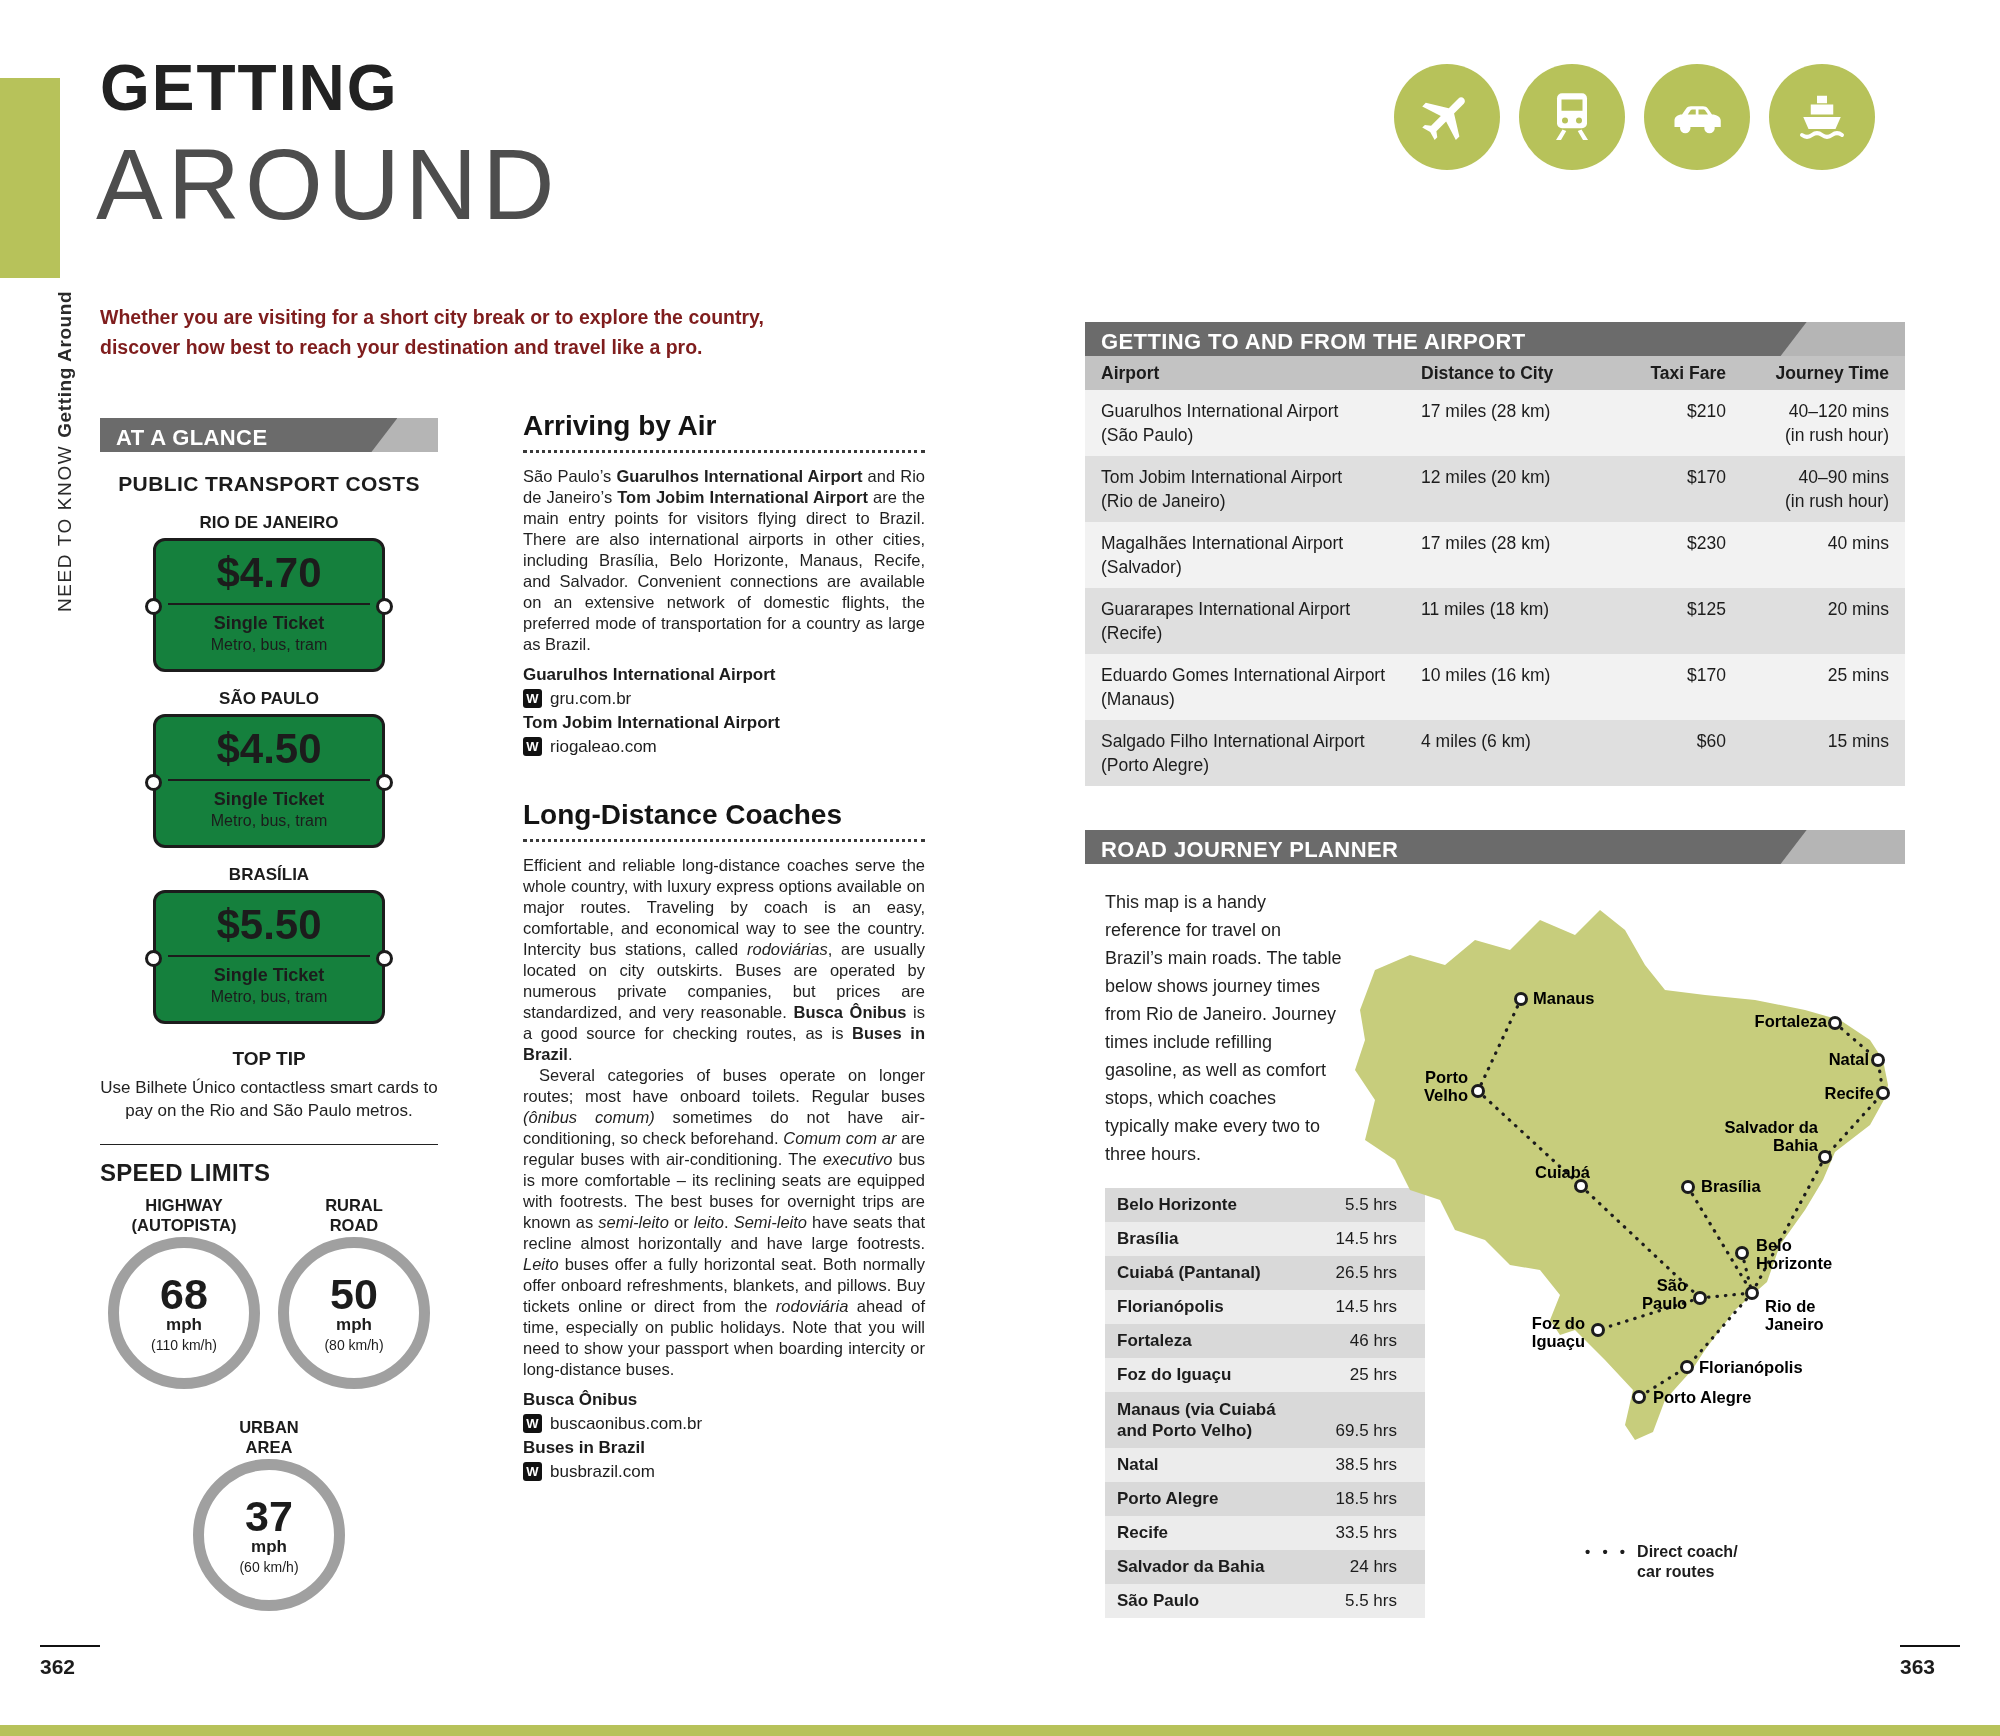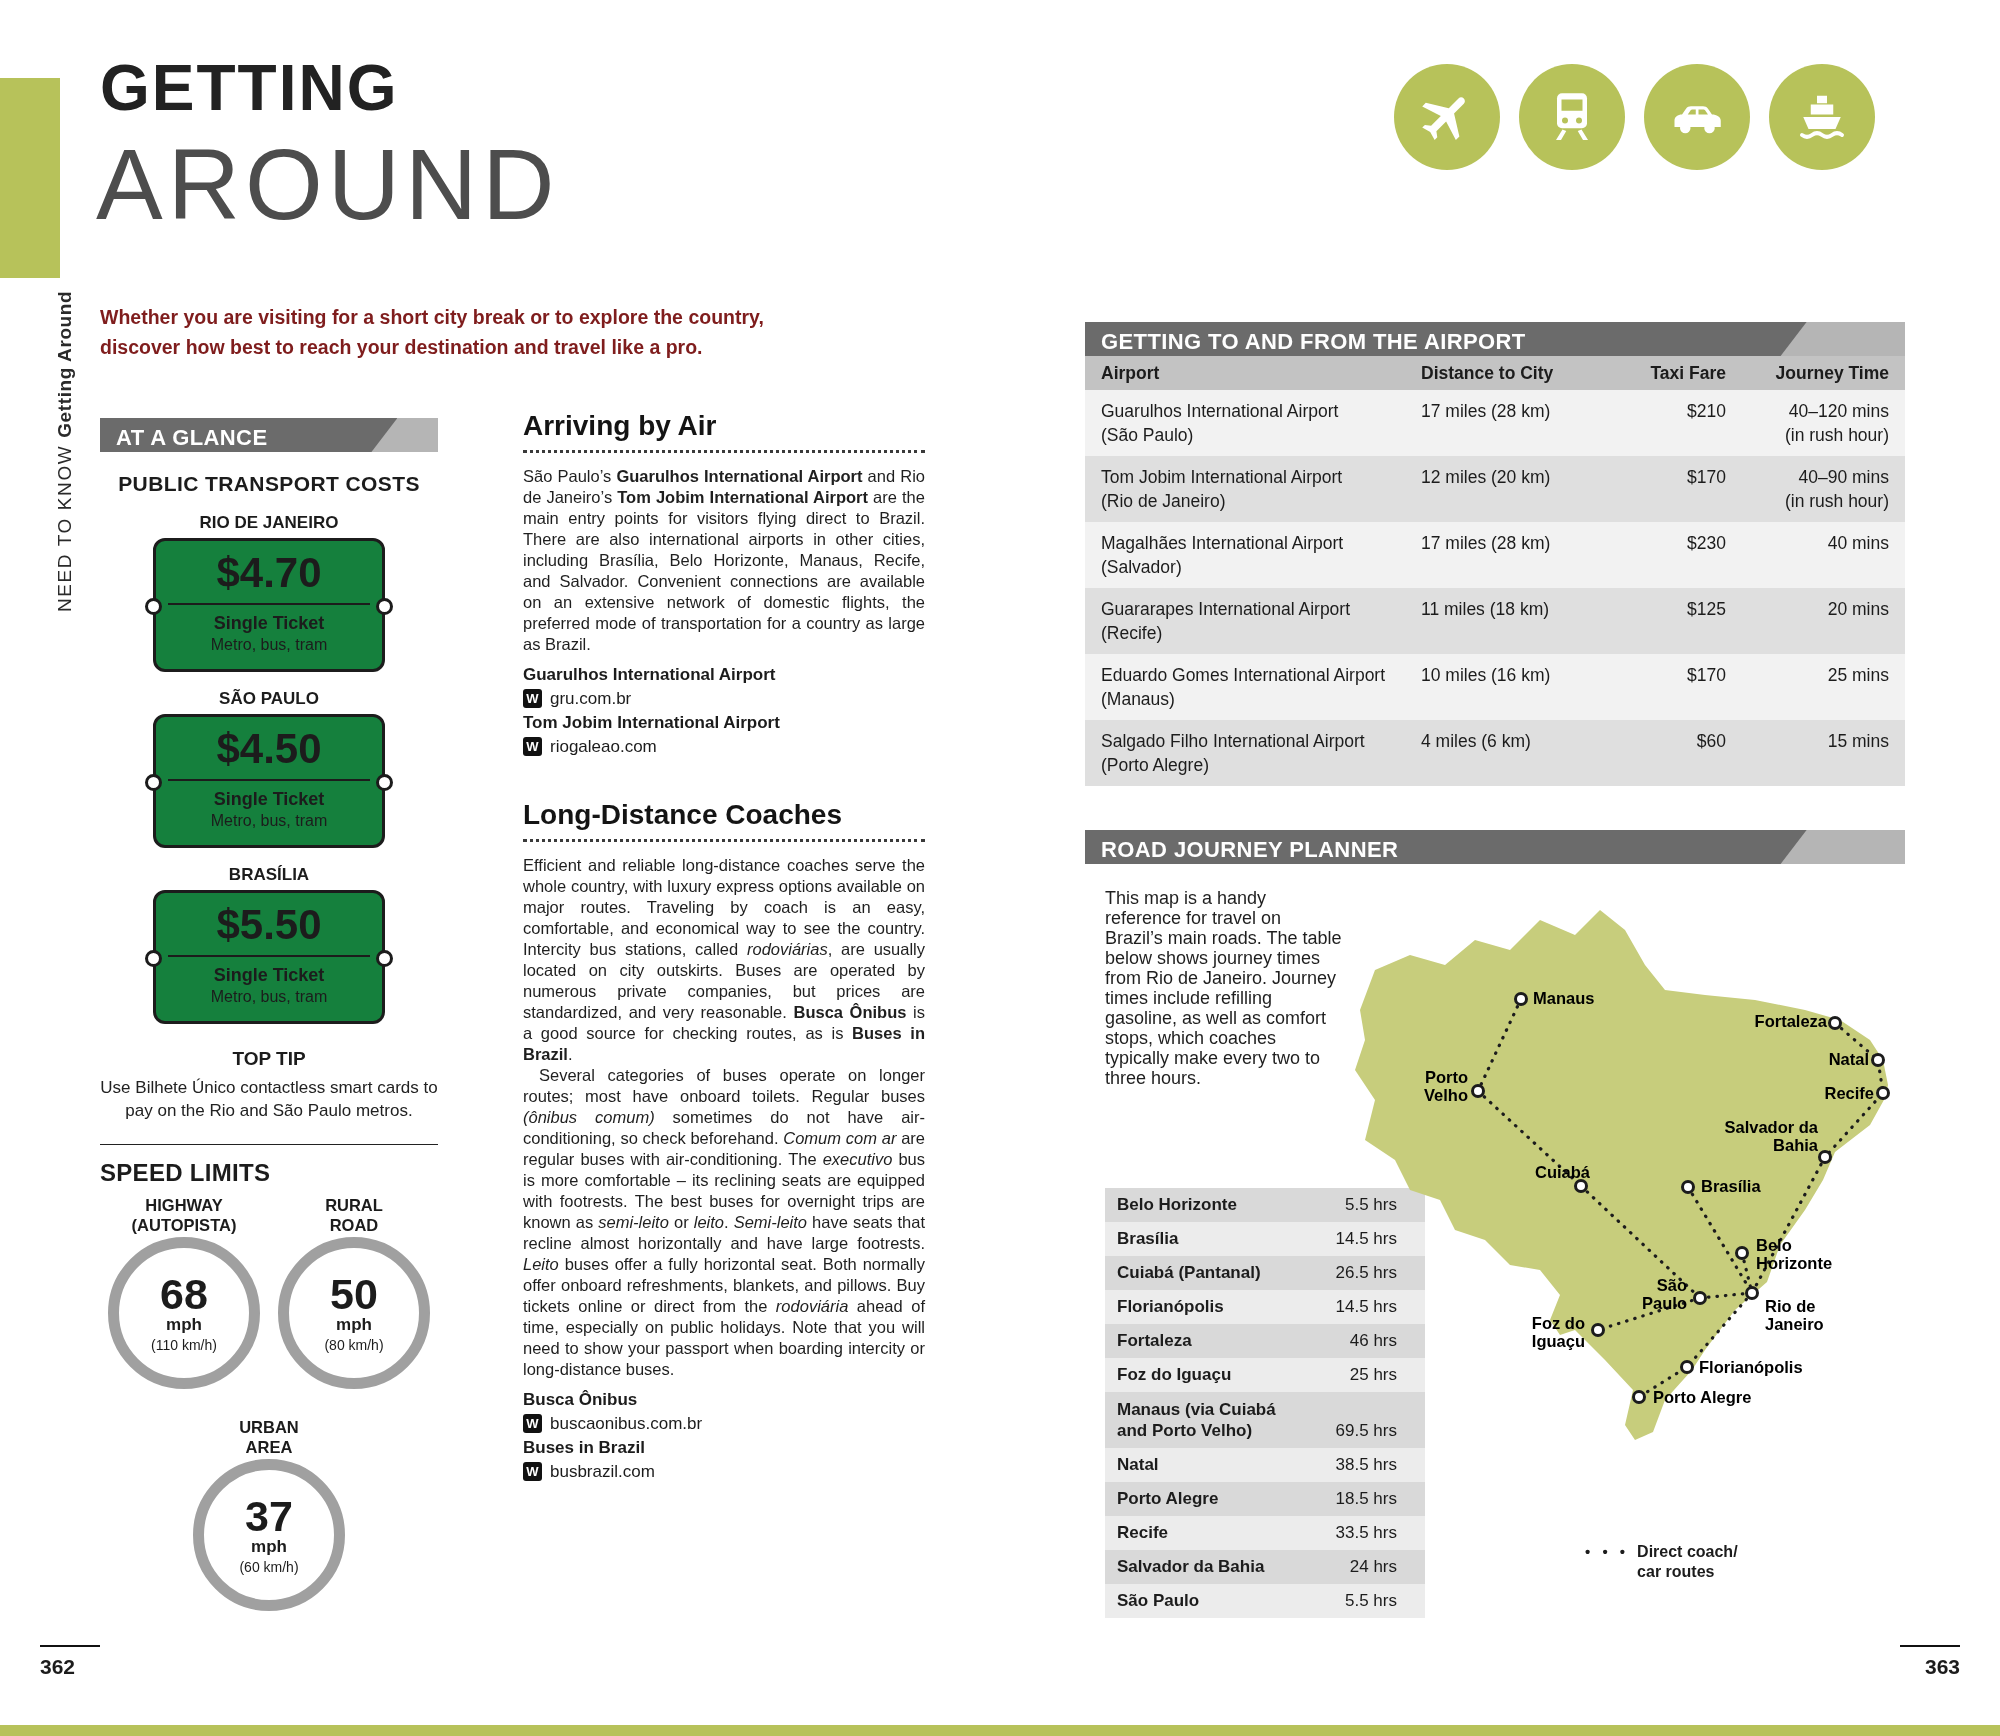--- a/index.html
+++ b/index.html
@@ -81,40 +81,40 @@
   .a-row{display:grid;grid-template-columns:320px 195px 110px 1fr;padding:0 16px;font-size:17.5px}
   .a-head{height:34px;align-items:center;background:#c3c3c3;font-weight:bold}
   .a-data{height:66px;line-height:24px;padding-top:9px}
   .a-col2{text-align:left}
   .a-col3,.a-col4{text-align:right}
   .a-data:nth-child(odd){background:#f2f2f2}
   .a-data:nth-child(even){background:#dfdfdf}
 
   
   .planner-box{left:1085px;top:830px;width:820px;height:810px}
-  .planner-intro{left:20px;top:58px;width:238px;font-size:18px;line-height:20px;color:#1f1f1f}
+  .planner-intro{left:20px;top:58px;width:238px;font-size:18px;line-height:28px;color:#1f1f1f}
   .j-table{left:20px;top:358px;width:320px}
   .j-row{display:flex;justify-content:space-between;align-items:center;height:34px;padding:0 28px 0 12px;font-size:17px}
   .j-row:nth-child(odd){background:#d9d9d9}
   .j-row:nth-child(even){background:#ececec}
   .j-row.tall{height:56px;align-items:flex-end;padding-bottom:7px}
   .j-row.tall .j-city{width:185px;line-height:21px}
   .j-city{font-weight:bold}
   .map{left:250px;top:50px;width:560px;height:570px}
   .map svg{position:absolute;left:0;top:0}
   .map-label{position:absolute;font-size:16.5px;font-weight:bold;line-height:18px;color:#000000}
   .ra{text-align:right}
   .legend{left:500px;top:712px;display:flex;align-items:flex-start}
   .legend-dots{font-size:15px;font-weight:bold;letter-spacing:4px;margin-right:8px;line-height:20px}
   .legend-text{font-size:16px;font-weight:bold;line-height:20px}
 
   
   .pageno{top:1645px;width:60px;border-top:2px solid #111;padding-top:8px;font-size:21px;font-weight:bold}
   .pageno.l{left:40px}
-  .pageno.r{right:40px;text-align:right}
+  .pageno.r{right:40px;text-align:left}
   .bottom-bar{left:0;bottom:0;width:100%;height:11px;background:var(--accent)}
 </style>
 </head>
 <body>
 
 <div class="page">
 
   <div class="abs corner-block"></div>
   <div class="abs side-label"><span>NEED TO KNOW </span><b>Getting Around</b></div>
 

